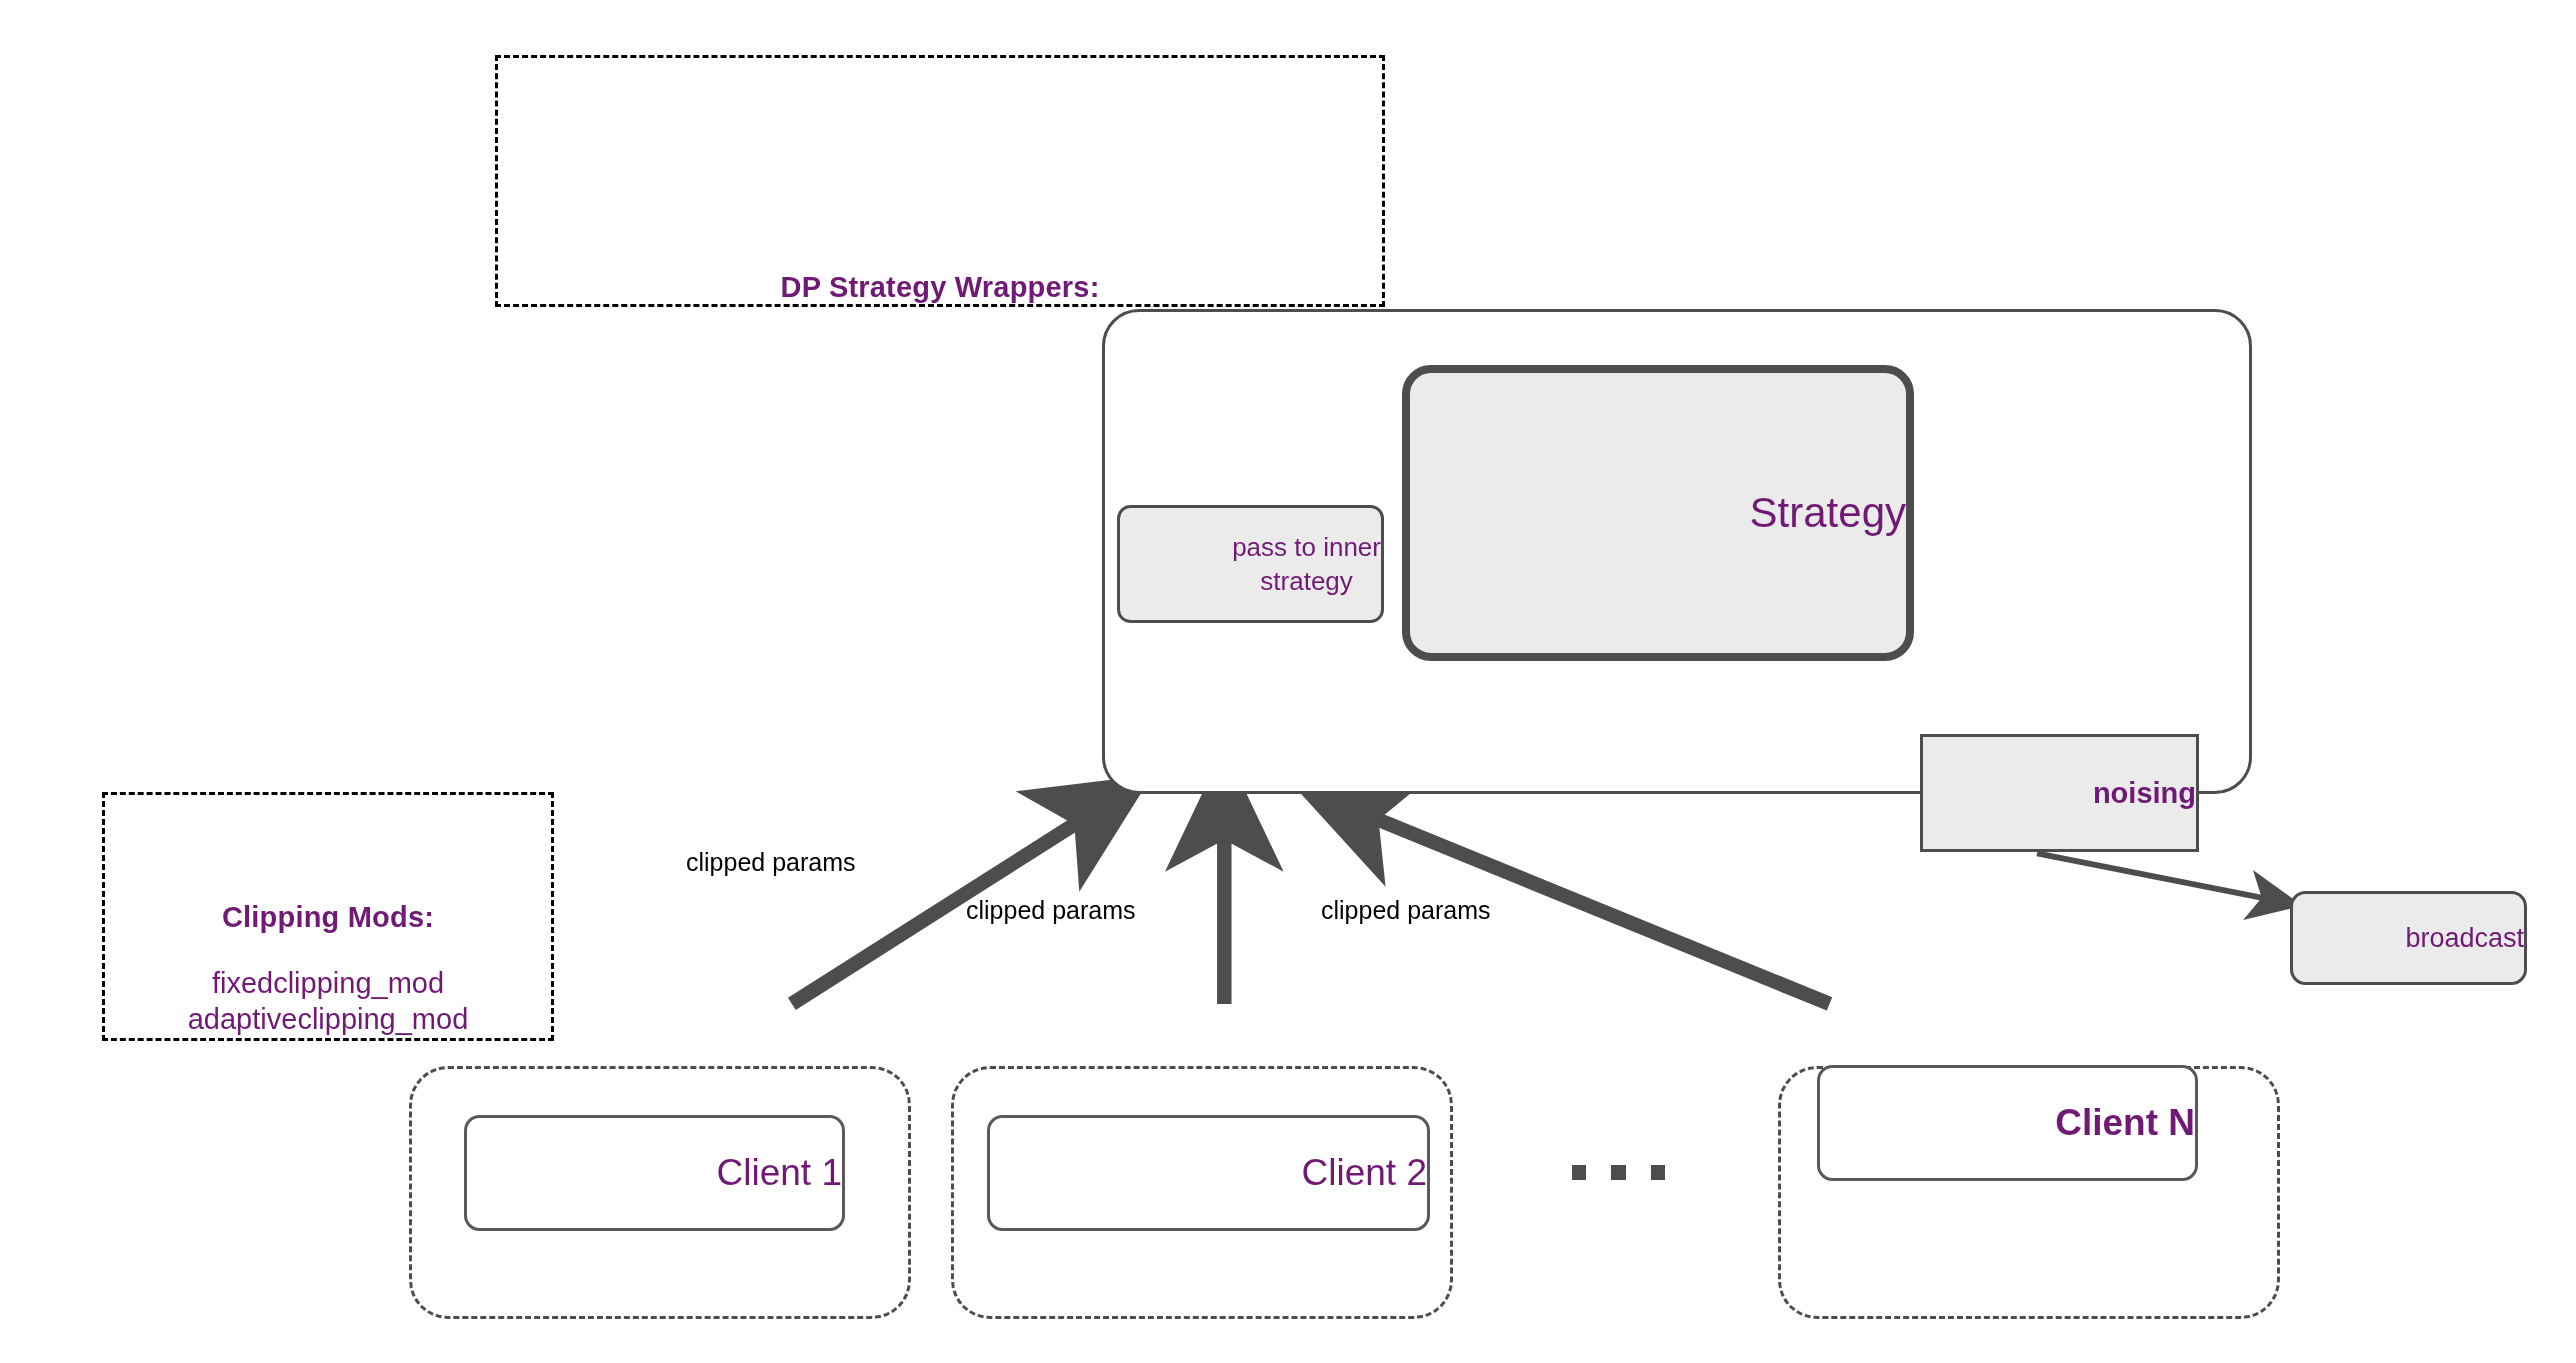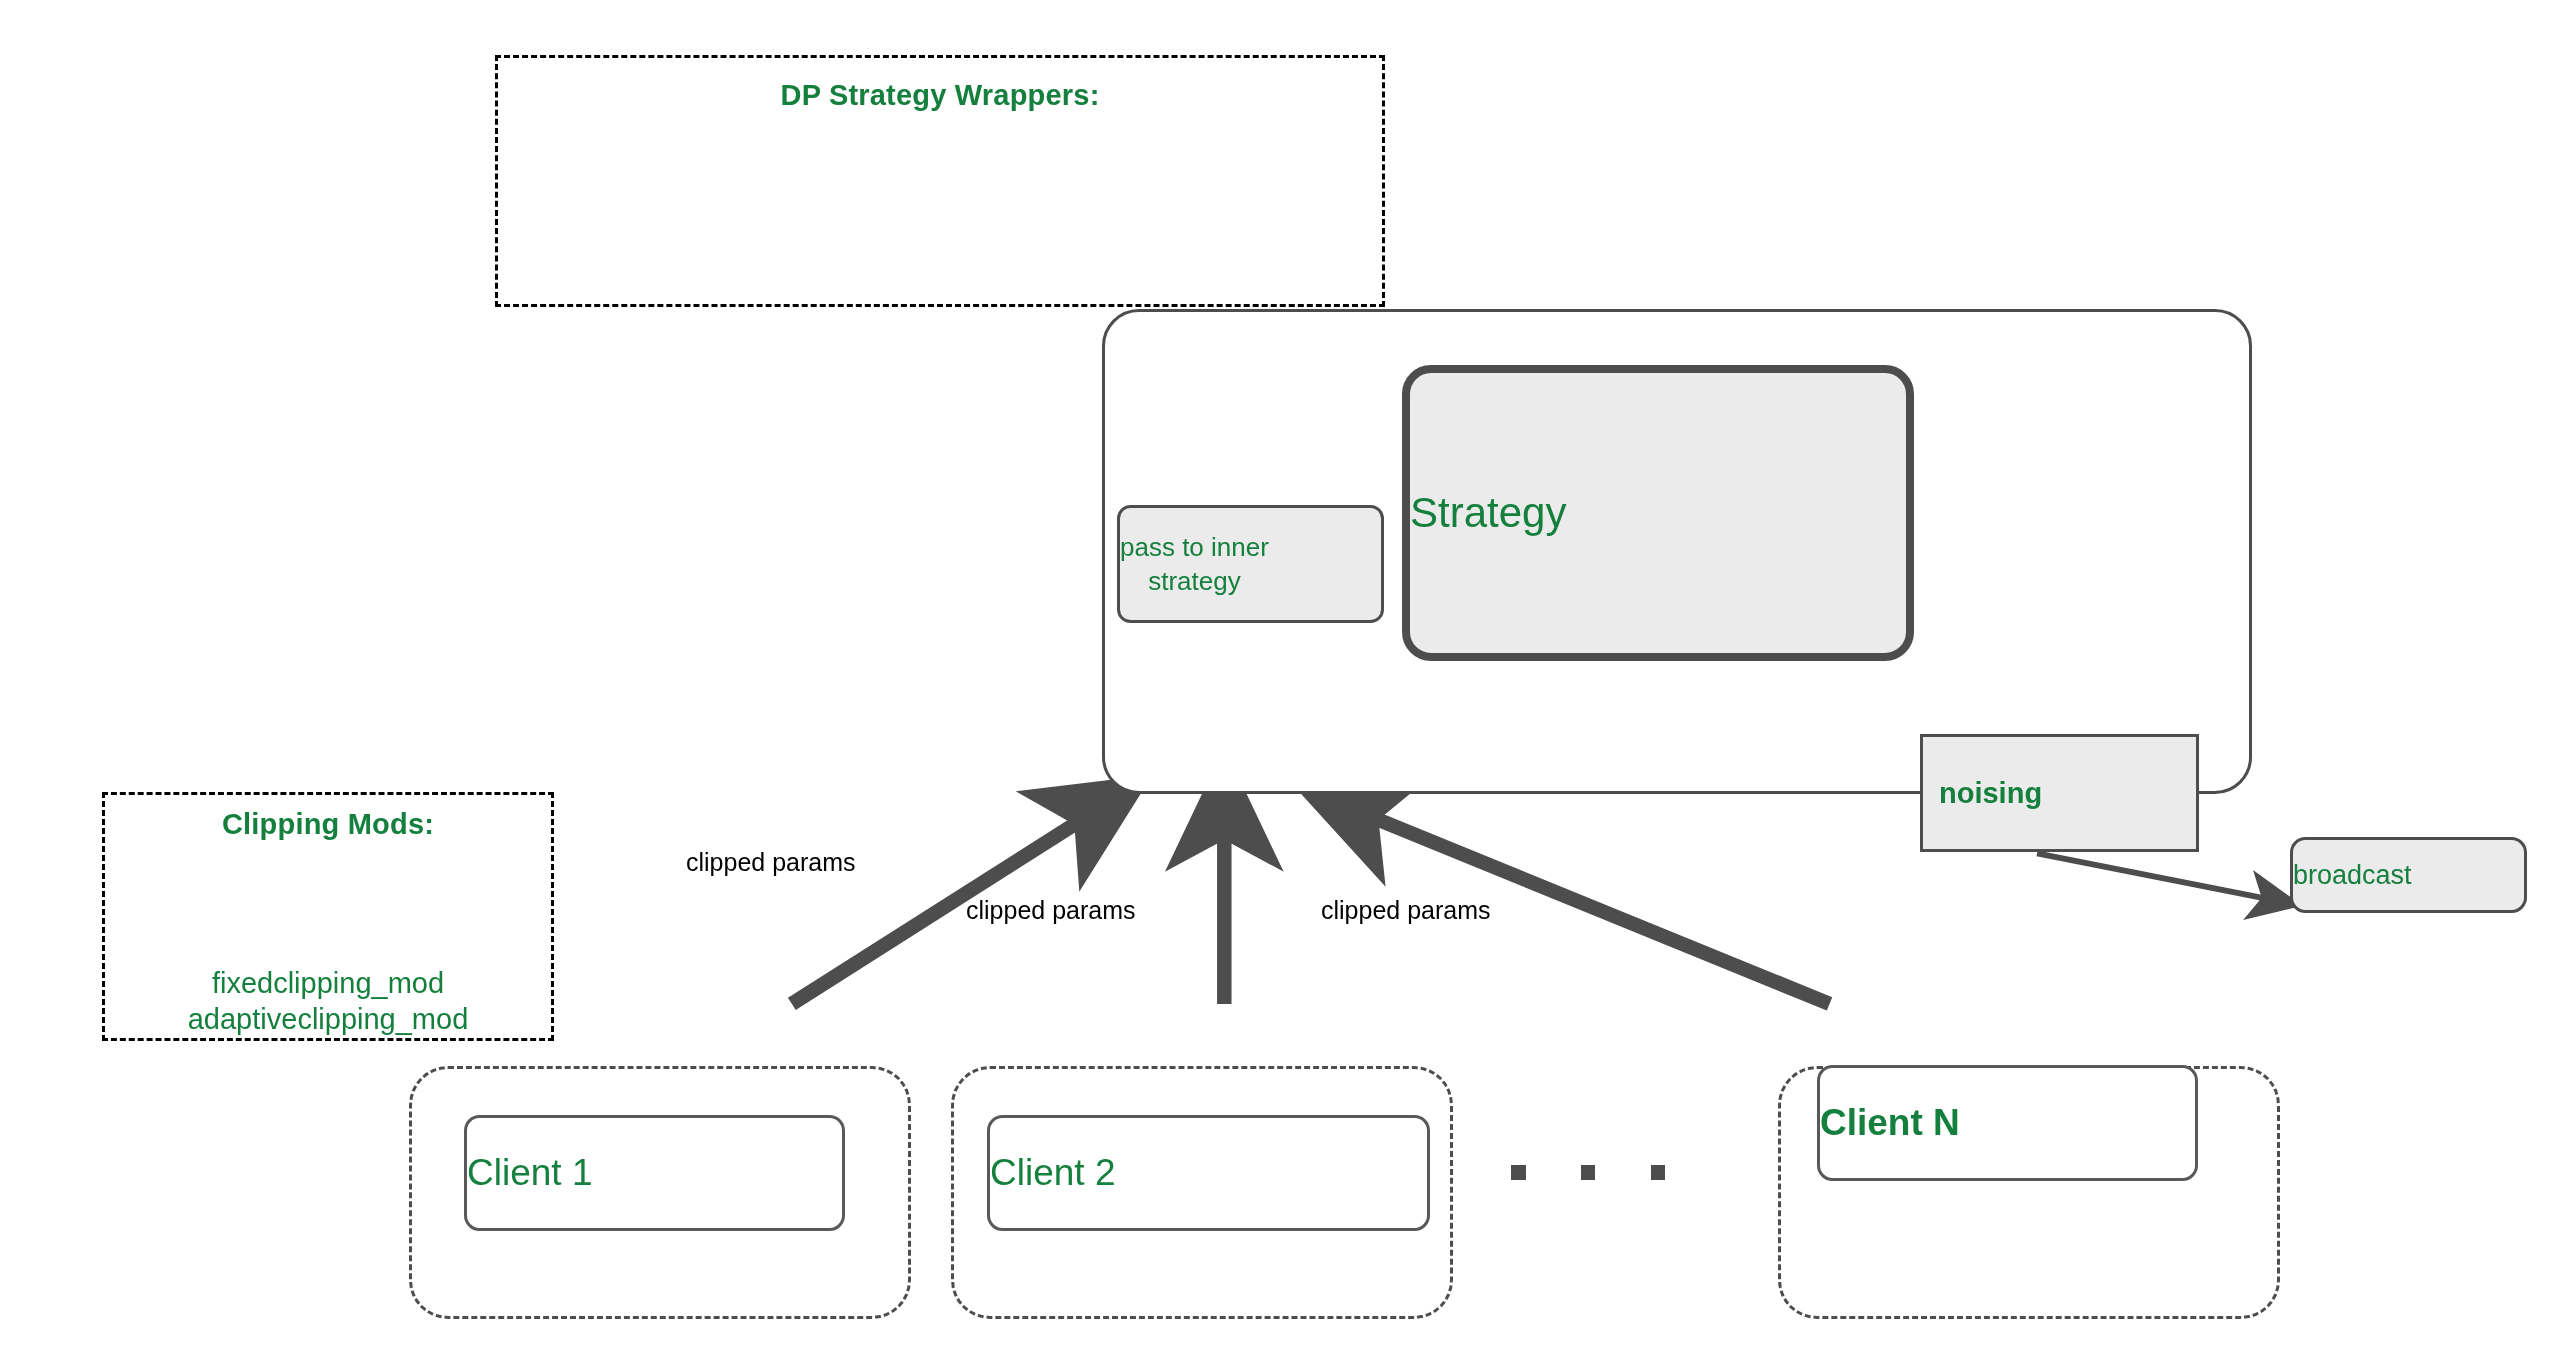--- a/index.html
+++ b/index.html
@@ -21,23 +21,23 @@
     top: 0;
     width: 2576px;
     height: 1363px;
     pointer-events: none;
   }
   .node {
     position: absolute;
     box-sizing: border-box;
     display: flex;
     align-items: center;
-    justify-content: space-between;
+    justify-content: flex-end;
     text-align: center;
-    color: #15803d;
+    color: #701a75;
   }
 
   
   .panel {
     border: 3.9px dashed #000000;
     background: transparent;
     flex-direction: column;
     padding: 0;
   }
   .panel-title {
@@ -177,21 +177,21 @@
 
   <div class="node inner-box" style="left:1117px; top:505px; width:267px; height:118px;">
     <span>pass to inner
 strategy</span>
   </div>
 
   <div class="node noising-box" style="left:1920px; top:734px; width:279px; height:118px;padding-left:16px;">
     <span>noising</span>
   </div>
 
-  <div class="node broadcast-box" style="left:2290px; top:837px; width:237px; height:76px;">
+  <div class="node broadcast-box" style="left:2290px; top:891px; width:237px; height:94px;">
     <span>broadcast</span>
   </div>
 
   <div class="node flow-label" style="left:686px; top:845px; width:290px; height:35px;">
     <span>clipped params</span>
   </div>
   <div class="node flow-label" style="left:966px; top:893px; width:290px; height:35px;">
     <span>clipped params</span>
   </div>
   <div class="node flow-label" style="left:1321px; top:893px; width:290px; height:35px;">

